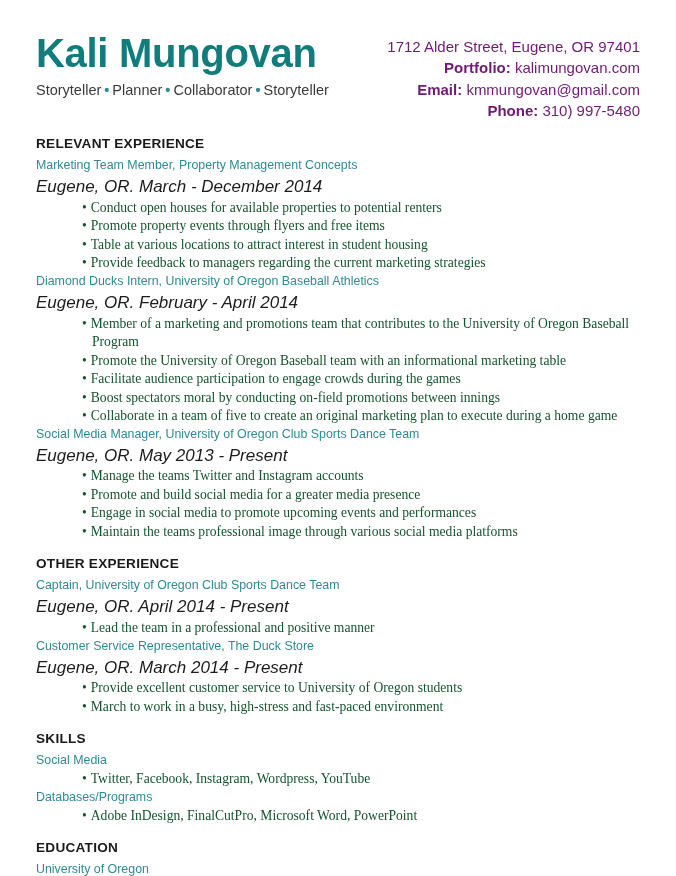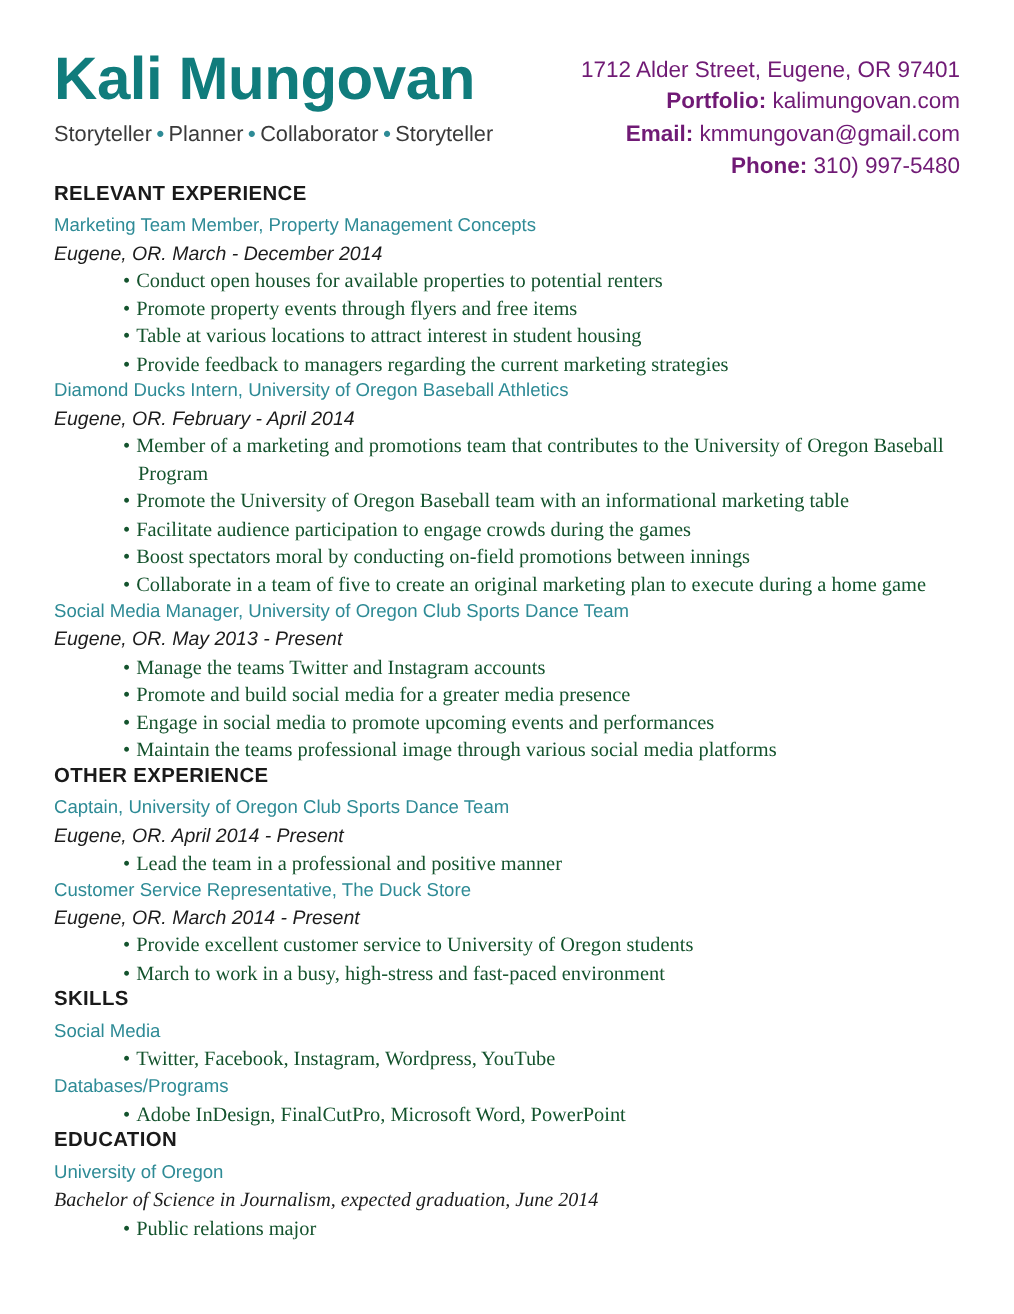--- a/index.html
+++ b/index.html
@@ -56,37 +56,37 @@
     text-align: right;
     font-size: 15px;
     line-height: 1.42;
     color: #701a75;
     padding-top: 6px;
     white-space: nowrap;
   }
   .contact .lbl { font-weight: bold; }
 
   
-  .section { }
+  .section { margin-top: 15px; }
   .section-title {
     font-size: 13.6px;
     font-weight: bold;
     color: #1a1a1a;
     letter-spacing: 0.25px;
     margin: 0 0 6px 0;
   }
 
   .entry { margin-bottom: 0; }
   .entry-title {
     font-size: 12.4px;
     color: #2e8b96;
     line-height: 1.45;
   }
   .entry-meta {
-    font-size: 13px;
+    font-size: 17px;
     font-style: italic;
     color: #1c1c1c;
     line-height: 1.4;
   }
   .entry-meta.serif {
     font-family: "Liberation Serif", serif;
     font-size: 13.4px;
   }
 
   ul.bullets {

